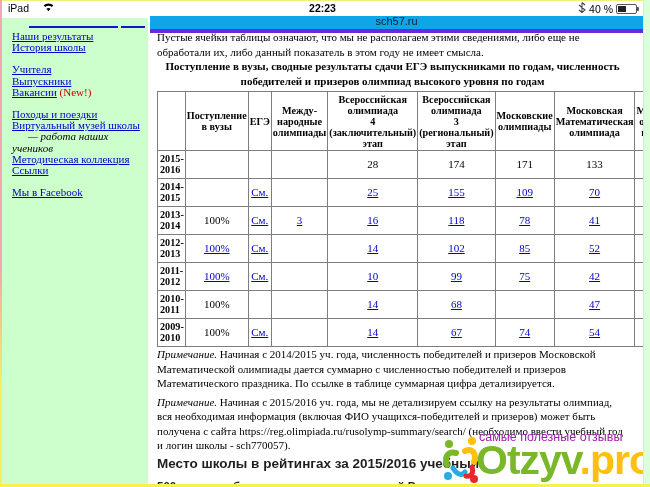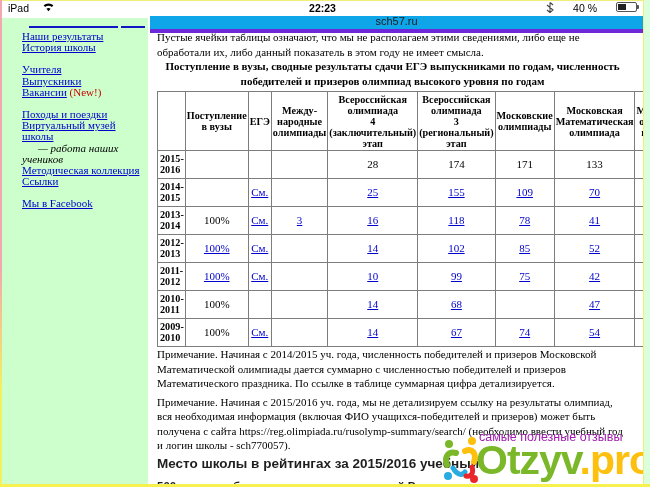--- a/index.html
+++ b/index.html
@@ -15,39 +15,39 @@
   .edge-right-yellow{top:0;right:6px;width:1px;height:100%;background:#f0ef7a;}
   .edge-bottom{bottom:0;left:0;width:100%;height:3px;background:#f6f14e;}
 
   
   .statusbar{
     position:absolute;top:1px;left:2px;right:7px;height:15px;background:#fff;
     font-family:"Liberation Sans",sans-serif;font-size:10.5px;color:#000;z-index:10;
   }
   .sb-left{position:absolute;left:6px;top:1px;display:flex;align-items:center;gap:13px;}
   .sb-time{position:absolute;left:0;right:0;top:1px;text-align:center;font-weight:bold;}
-  .sb-right{position:absolute;right:6px;top:1px;display:flex;align-items:flex-start;gap:19px;}
+  .sb-right{position:absolute;right:6px;top:1px;display:flex;align-items:center;gap:3px;}
   .battery{position:relative;width:19px;height:8px;border:1px solid #555;border-radius:2px;}
   .battery .fill{position:absolute;left:1px;top:1px;bottom:1px;width:40%;background:#222;}
   .battery .nub{position:absolute;right:-3px;top:2px;width:2px;height:4px;background:#555;border-radius:0 1px 1px 0;}
   .urlrow{
     position:absolute;top:15px;left:150px;right:7px;height:14px;text-align:center;
     font-family:"Liberation Sans",sans-serif;font-size:11px;color:#1c1c1c;background:#0ea5e9;
     border-bottom:4px solid #6d28d9;z-index:9;
   }
 
   
   .sidebar{
     position:absolute;left:2px;top:18px;bottom:3px;width:146px;background:#ccffcc;
     font-size:11px;line-height:11.2px;z-index:5;padding:0;box-sizing:border-box;
   }
   .clipped-link{position:absolute;top:8px;left:27px;height:2px;width:116px;display:flex;gap:3px;}
   .clipped-link i{display:block;height:2px;background:#1515c8;}
   .clipped-link i:first-child{width:89px;} .clipped-link i:last-child{width:24px;}
-  .nav-list{padding:13px 4px 0 20px;}
+  .nav-list{padding:13px 4px 0 10px;}
   .nav-group{margin-top:11px;}
   .nav-group:first-child{margin-top:0;}
   .nav-item a{color:#0000cc;text-decoration:underline;cursor:pointer;}
   .nav-item .suffix{color:#cc0000;}
   .nav-item .side-note{font-style:italic;color:#000;padding-left:5px;margin-left:11px;}
 
   
   .main{
     position:absolute;left:148px;top:30px;width:494px;bottom:3px;background:#fff;z-index:4;
     box-sizing:border-box;padding:0 14px 0 9px;font-size:11px;line-height:14.5px;
@@ -56,21 +56,21 @@
   .p-intro{margin-top:3px;}
   .p-title{margin-top:4px;font-weight:bold;text-align:center;}
   table.results{border-collapse:collapse;margin-top:3px;table-layout:fixed;}
   table.results th,table.results td{border:1px solid #7d7d7d;padding:1px 1px;text-align:center;vertical-align:middle;}
   table.results thead th{font-weight:bold;font-size:10.2px;line-height:11px;white-space:pre-line;height:56px;}
   table.results tbody th{font-weight:bold;font-size:10.2px;line-height:10.5px;white-space:pre-line;text-align:left;padding-left:2px;}
   table.results tbody td{height:25px;font-size:11px;}
   table.results a{color:#0000cc;text-decoration:underline;cursor:pointer;}
   .note{margin-top:9px;}
   .note + .note{margin-top:4px;}
-  .note .prefix{}
+  .note .prefix{font-style:italic;}
   .footer-block{margin-top:3px;font-family:"Liberation Sans",sans-serif;color:#1f1f1f;}
   .footer-heading{font-weight:bold;font-size:13.5px;line-height:16px;}
   .footer-text{margin-top:7px;font-weight:bold;font-size:11.5px;line-height:14px;}
 
   
   .wm{position:absolute;z-index:40;font-family:"Liberation Sans",sans-serif;}
   .wm-icon{left:441px;top:435px;width:38px;height:48px;}
   .wm-tagline{left:479px;top:430px;width:165px;font-size:12.5px;color:#a21caf;white-space:nowrap;}
   .wm-brand{left:476px;top:437px;font-size:41px;font-weight:bold;letter-spacing:-1px;line-height:46px;white-space:nowrap;}
   .wm-brand .green{color:#7ab829;} .wm-brand .yellow{color:#fdc00f;}

